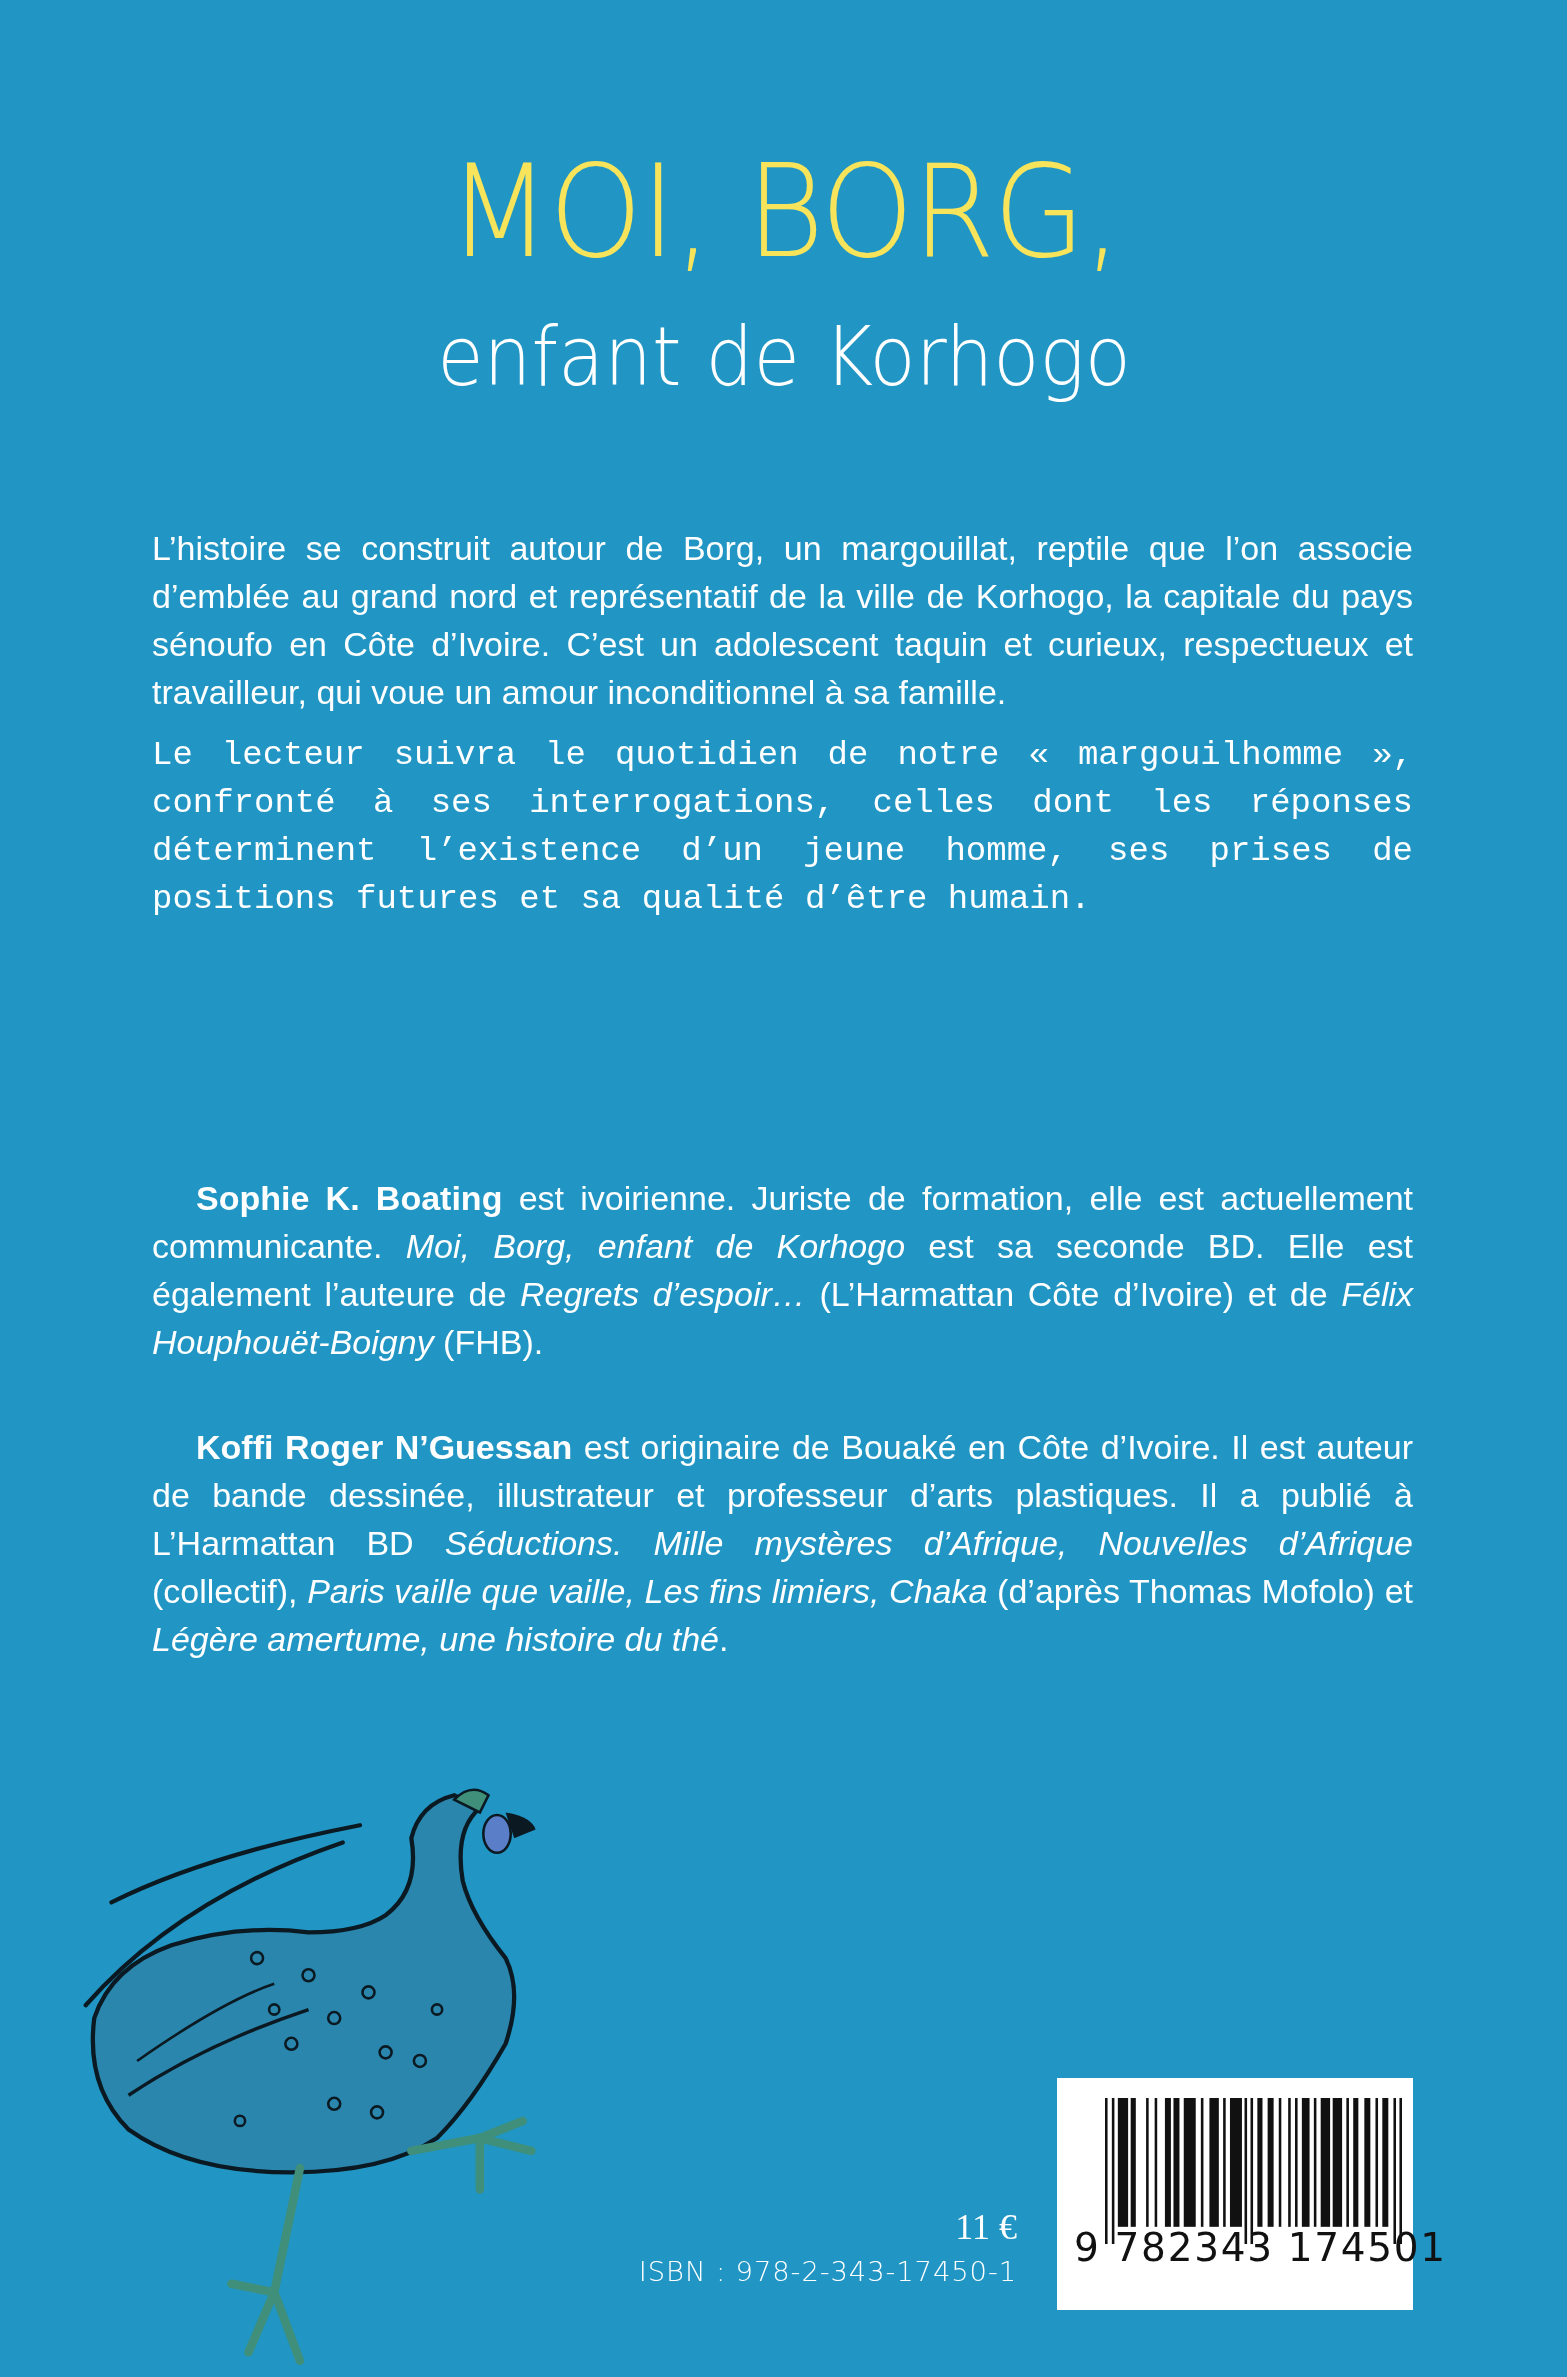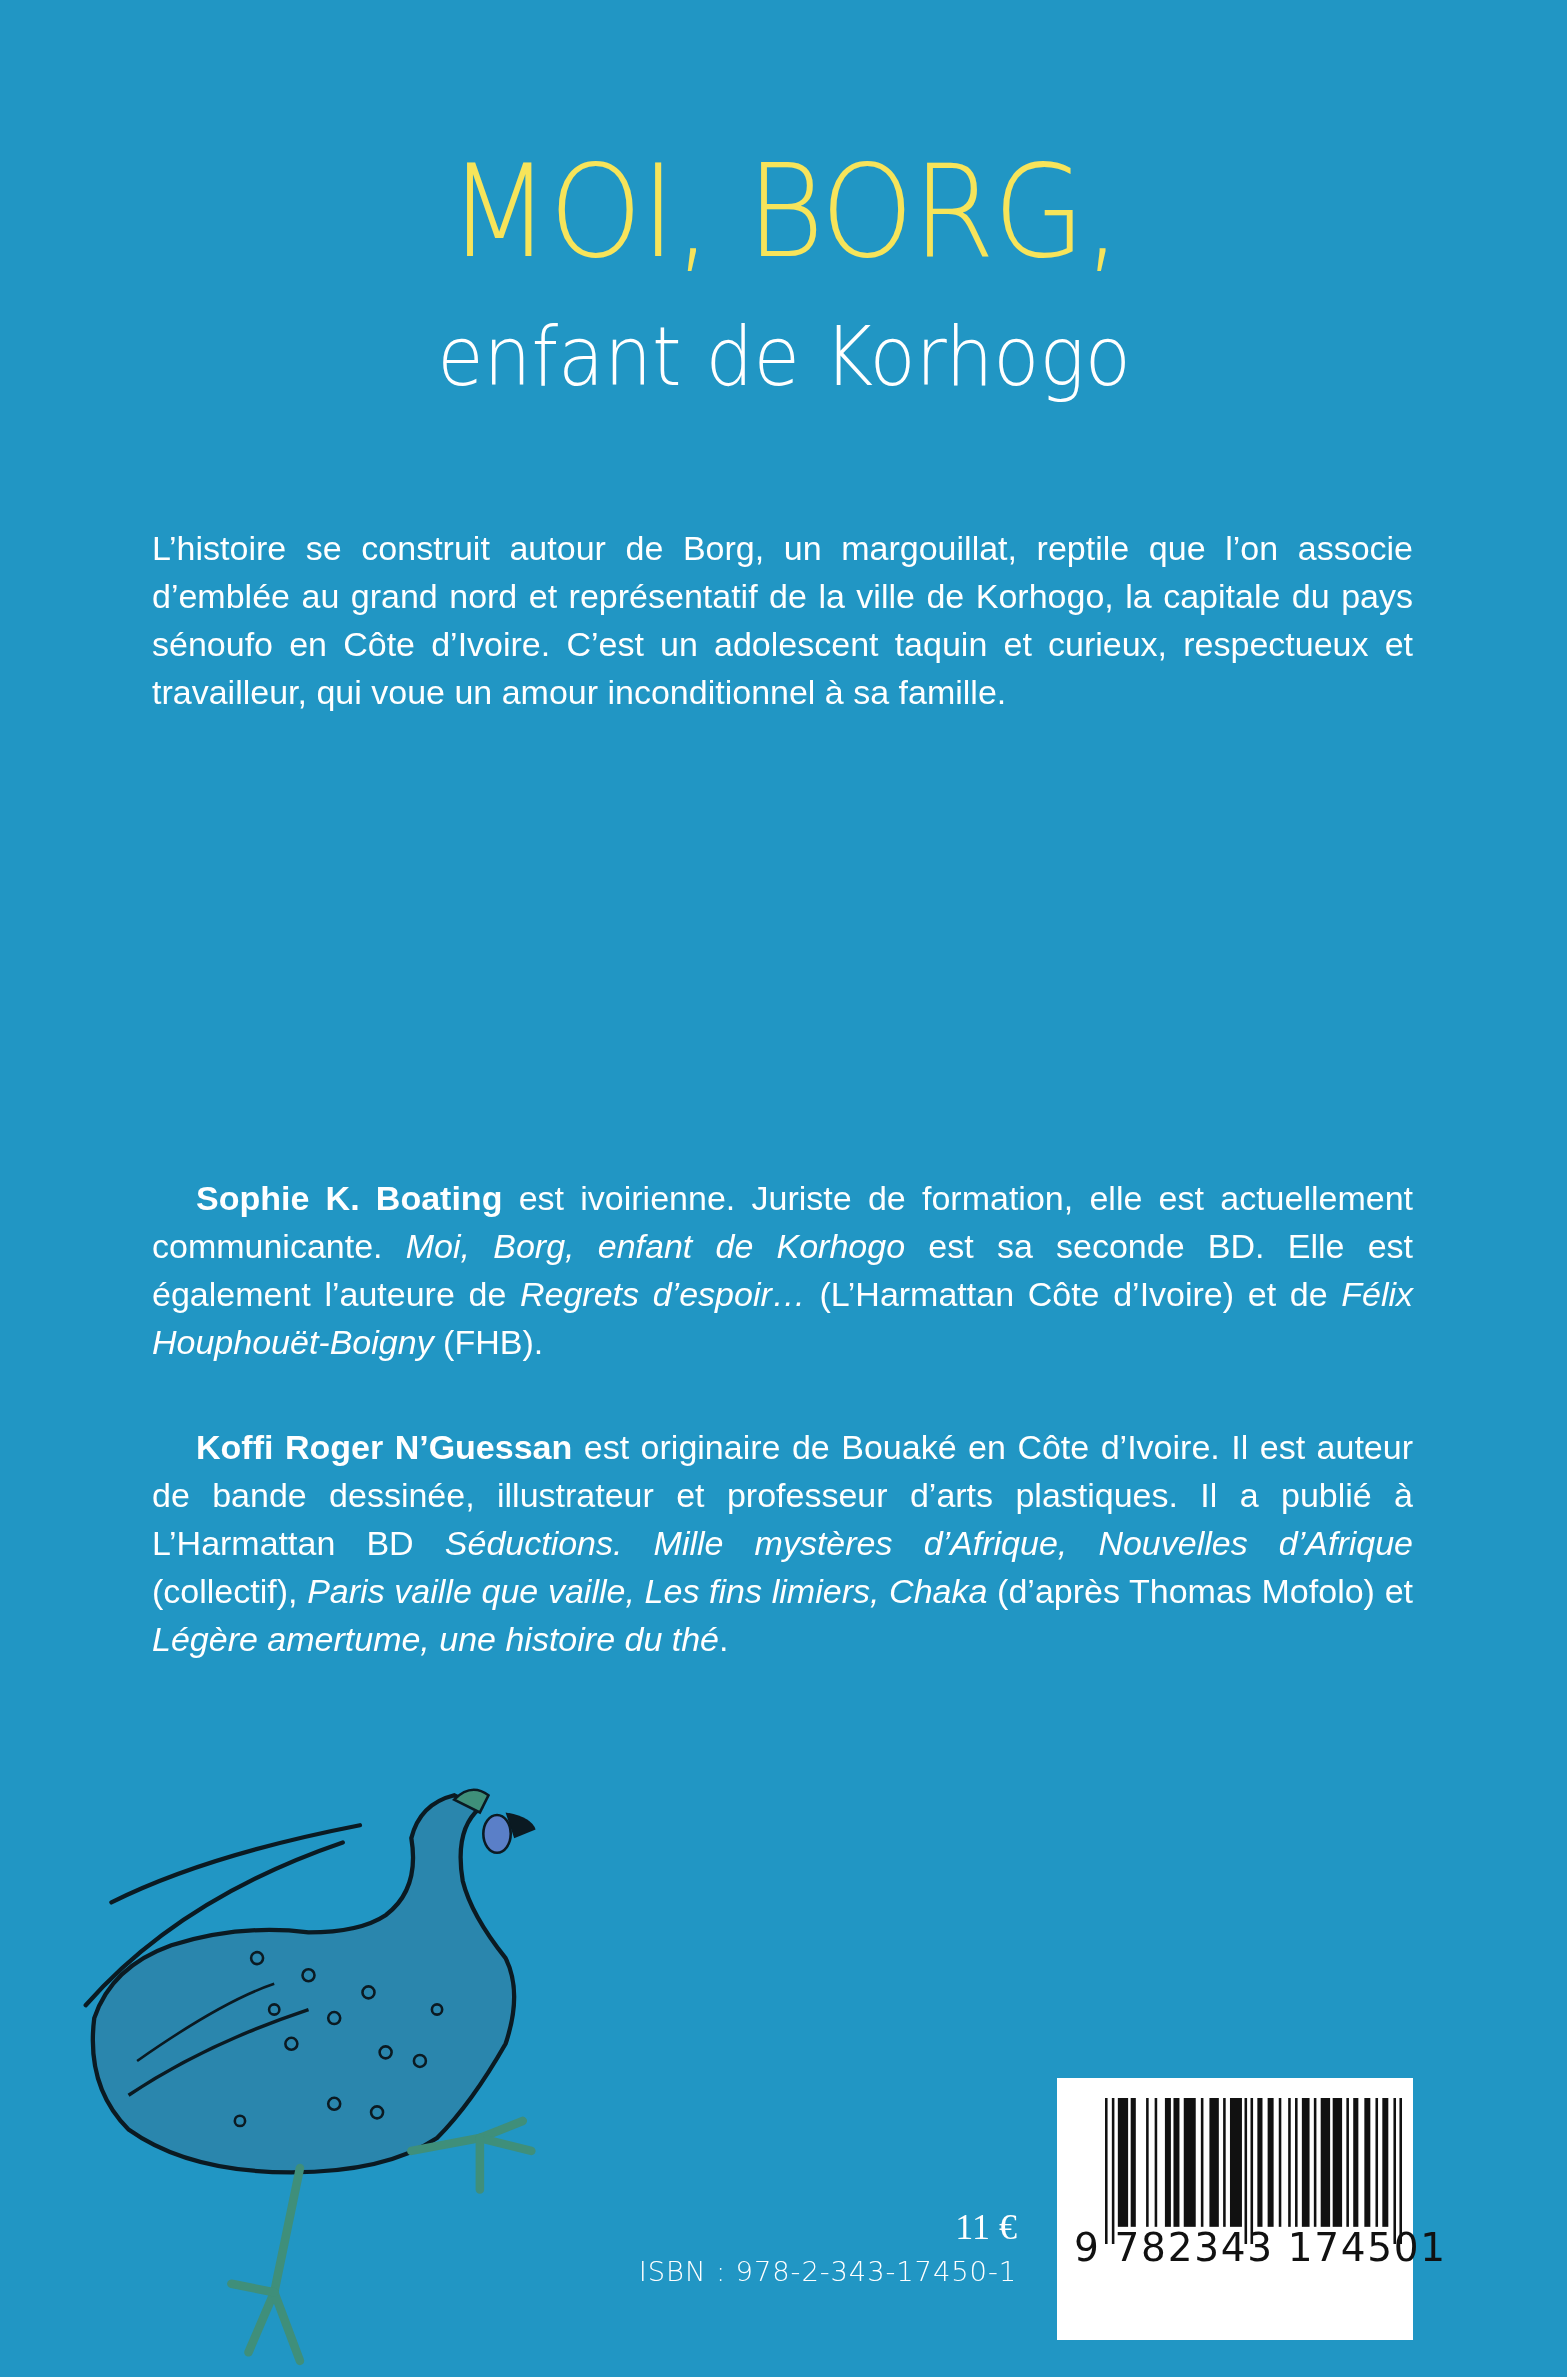--- a/index.html
+++ b/index.html
@@ -40,39 +40,40 @@
     text-align:right; font-family:"Liberation Serif", serif;
     font-size:36px; line-height:43px; color:#fff;
   }
   .isbn {
     position:absolute; left:514px; width:503px; top:2253px;
     text-align:right; font-family:"DejaVu Sans", sans-serif;
     font-size:27.4px; line-height:38px; color:#fff; font-weight:200;
     letter-spacing:0.9px;
   }
   .barcode-box {
-    position:absolute; left:1057px; top:2078px; width:356px; height:262px;
+    position:absolute; left:1057px; top:2078px; width:356px; height:232px;
     background:#fff;
   }
   .bars { position:absolute; left:48px; top:20px; width:303px; height:146px; }
   .barcode-num {
     position:absolute; left:17px; top:146px; width:334px;
     color:#111; font-family:"DejaVu Sans", sans-serif;
     font-size:39px; line-height:48px; letter-spacing:1.7px; white-space:pre;
   }
   .bird { position:absolute; left:77px; top:1761px; width:463px; height:617px; }
 </style>
 </head>
 <body>
 
 <div class="title-main">MOI, BORG,</div>
 <div class="title-sub">enfant de Korhogo</div>
 
 <div class="block" id="summary">
   <p>L’histoire se construit autour de Borg, un margouillat, reptile que l’on associe d’emblée au grand nord et représentatif de la ville de Korhogo, la capitale du pays sénoufo en Côte d’Ivoire. C’est un adolescent taquin et curieux, respectueux et travailleur, qui voue un amour inconditionnel à sa famille.</p>
+  <p>Le lecteur suivra le quotidien de notre « margouilhomme », confronté à ses interrogations, celles dont les réponses déterminent l’existence d’un jeune homme, ses prises de positions futures et sa qualité d’être humain.</p>
 </div>
 
 <div class="block" id="bio1">
   <p><span class="bold">Sophie K. Boating</span><span> est ivoirienne. Juriste de formation, elle est actuellement communicante. </span><span class="it">Moi, Borg, enfant de Korhogo</span><span> est sa seconde BD. Elle est également l’auteure de </span><span class="it">Regrets d’espoir…</span><span> (L’Harmattan Côte d’Ivoire) et de </span><span class="it">Félix Houphouët-Boigny</span><span> (FHB).</span></p>
 </div>
 
 <div class="block" id="bio2">
   <p><span class="bold">Koffi Roger N’Guessan</span><span> est originaire de Bouaké en Côte d’Ivoire. Il est auteur de bande dessinée, illustrateur et professeur d’arts plastiques. Il a publié à L’Harmattan BD </span><span class="it">Séductions. Mille mystères d’Afrique, Nouvelles d’Afrique</span><span> (collectif), </span><span class="it">Paris vaille que vaille, Les fins limiers, Chaka</span><span> (d’après Thomas Mofolo) et </span><span class="it">Légère amertume, une histoire du thé</span><span>.</span></p>
 </div>
 

